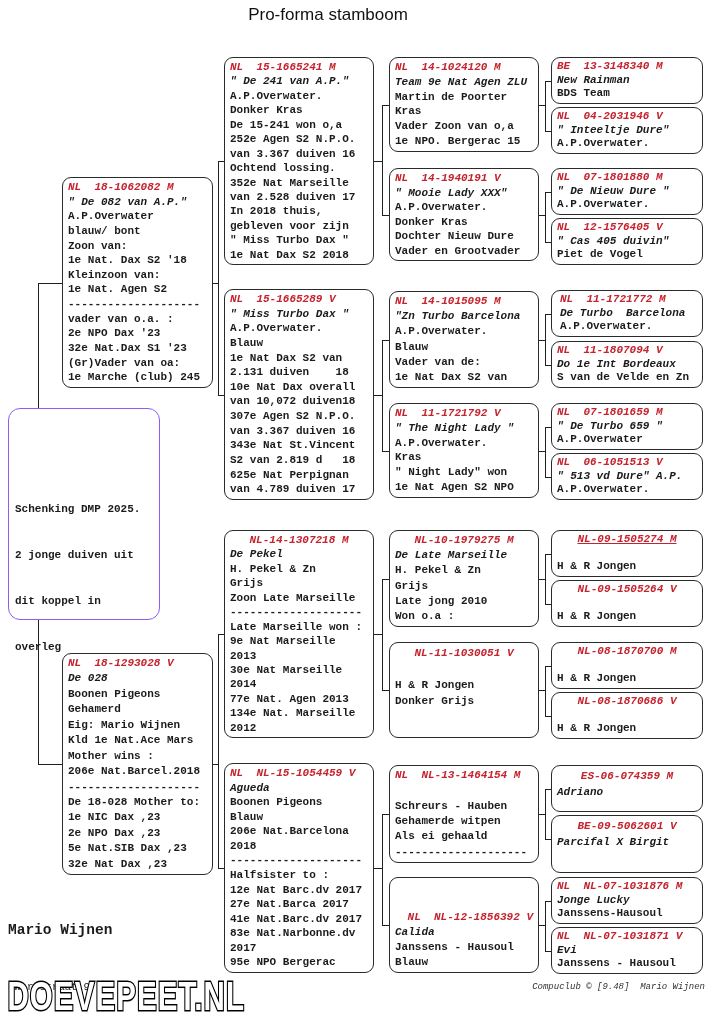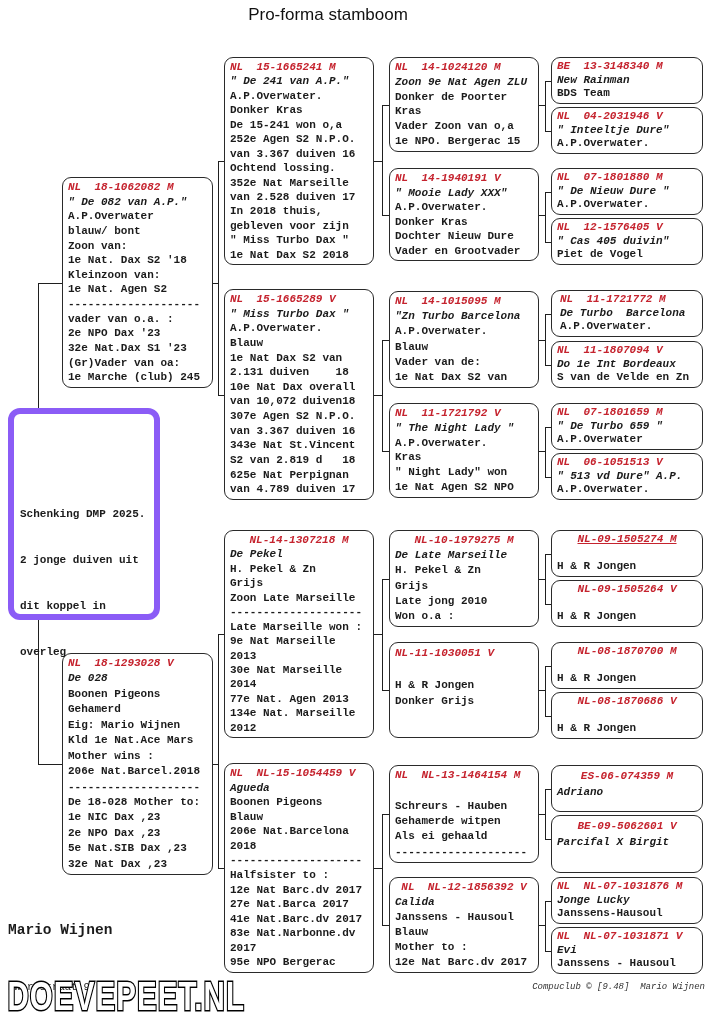--- a/index.html
+++ b/index.html
@@ -6,21 +6,21 @@
   .page{position:relative;width:713px;height:1024px;background:#fff;overflow:hidden;
         font-family:"Liberation Mono","DejaVu Sans Mono",monospace;}
   .title{position:absolute;left:0;top:5px;width:656px;text-align:center;
          font-family:"Liberation Sans","DejaVu Sans",sans-serif;font-size:17px;color:#111;}
   .pbox{position:absolute;border:1px solid #2a2a2a;border-radius:9px;background:#fff;
         padding:2px 5px;font-size:11px;font-weight:bold;white-space:pre;overflow:hidden;
         box-sizing:border-box;color:#1b1b1b;}
   .pbox .hdr{font-style:italic;}
   .ital{font-style:italic;}
   .cline{position:absolute;background:#1f1f1f;}
-  .subject{position:absolute;left:8px;top:408px;width:152px;height:212px;border:6px solid #8b5cf6;
+  .subject{position:absolute;left:8px;top:408px;width:152px;height:212px;border:1px solid #8b5cf6;
            border-radius:12px;box-sizing:border-box;padding:62px 4px 0 6px;font-size:11px;
            font-weight:bold;line-height:15.4px;white-space:pre;color:#1b1b1b;}
   .owner{position:absolute;left:8px;top:886px;white-space:pre;color:#1b1b1b;}
   .owner-name{font-weight:bold;font-size:14.5px;margin-bottom:5px;}
   .owner-line{font-size:10.5px;font-weight:normal;line-height:17px;}
   .credit{position:absolute;right:8px;top:982px;font-size:9px;font-style:italic;color:#333;
           white-space:pre;}
   .watermark{position:absolute;left:6px;top:974px;}
 </style>
 </head>
@@ -91,28 +91,28 @@
       <div class="cline" style="left: 545px; top: 901px; width: 6px; height: 1px; background: rgb(31, 31, 31);"></div>
       <div class="cline" style="left: 545px; top: 951px; width: 6px; height: 1px; background: rgb(31, 31, 31);"></div>
     </div>
   <div id="boxes">
       <div class="pbox" style="left: 62px; top: 177px; width: 151px; height: 211px; line-height: 14.64px;"><div class="hdr" style="color: rgb(197, 35, 46); text-align: left;">NL  18-1062082 M</div><div class="ital">" De 082 van A.P."</div><div>A.P.Overwater</div><div>blauw/ bont</div><div>Zoon van:</div><div>1e Nat. Dax S2 '18</div><div>Kleinzoon van:</div><div>1e Nat. Agen S2</div><div>--------------------</div><div>vader van o.a. :</div><div>2e NPO Dax '23</div><div>32e Nat.Dax S1 '23</div><div>(Gr)Vader van oa:</div><div>1e Marche (club) 245</div></div>
       <div class="pbox" style="left: 62px; top: 653px; width: 151px; height: 222px; line-height: 15.43px;"><div class="hdr" style="color: rgb(197, 35, 46); text-align: left;">NL  18-1293028 V</div><div class="ital">De 028</div><div>Boonen Pigeons</div><div>Gehamerd</div><div>Eig: Mario Wijnen</div><div>Kld 1e Nat.Ace Mars</div><div>Mother wins :</div><div>206e Nat.Barcel.2018</div><div>--------------------</div><div>De 18-028 Mother to:</div><div>1e NIC Dax ,23</div><div>2e NPO Dax ,23</div><div>5e Nat.SIB Dax ,23</div><div>32e Nat Dax ,23</div></div>
       <div class="pbox" style="left: 224px; top: 57px; width: 150px; height: 208px; line-height: 14.43px;"><div class="hdr" style="color: rgb(197, 35, 46); text-align: left;">NL  15-1665241 M</div><div class="ital">" De 241 van A.P."</div><div>A.P.Overwater.</div><div>Donker Kras</div><div>De 15-241 won o,a</div><div>252e Agen S2 N.P.O.</div><div>van 3.367 duiven 16</div><div>Ochtend lossing.</div><div>352e Nat Marseille</div><div>van 2.528 duiven 17</div><div>In 2018 thuis,</div><div>gebleven voor zijn</div><div>" Miss Turbo Dax "</div><div>1e Nat Dax S2 2018</div></div>
       <div class="pbox" style="left: 224px; top: 289px; width: 150px; height: 211px; line-height: 14.64px;"><div class="hdr" style="color: rgb(197, 35, 46); text-align: left;">NL  15-1665289 V</div><div class="ital">" Miss Turbo Dax "</div><div>A.P.Overwater.</div><div>Blauw</div><div>1e Nat Dax S2 van</div><div>2.131 duiven    18</div><div>10e Nat Dax overall</div><div>van 10,072 duiven18</div><div>307e Agen S2 N.P.O.</div><div>van 3.367 duiven 16</div><div>343e Nat St.Vincent</div><div>S2 van 2.819 d   18</div><div>625e Nat Perpignan</div><div>van 4.789 duiven 17</div></div>
       <div class="pbox" style="left: 224px; top: 530px; width: 150px; height: 208px; line-height: 14.43px;"><div class="hdr" style="color: rgb(197, 35, 46); text-align: center;">NL-14-1307218 M</div><div class="ital">De Pekel</div><div>H. Pekel &amp; Zn</div><div>Grijs</div><div>Zoon Late Marseille</div><div>--------------------</div><div>Late Marseille won :</div><div>9e Nat Marseille</div><div>2013</div><div>30e Nat Marseille</div><div>2014</div><div>77e Nat. Agen 2013</div><div>134e Nat. Marseille</div><div>2012</div></div>
       <div class="pbox" style="left: 224px; top: 763px; width: 150px; height: 210px; line-height: 14.57px;"><div class="hdr" style="color: rgb(197, 35, 46); text-align: left;">NL  NL-15-1054459 V</div><div class="ital">Agueda</div><div>Boonen Pigeons</div><div>Blauw</div><div>206e Nat.Barcelona</div><div>2018</div><div>--------------------</div><div>Halfsister to :</div><div>12e Nat Barc.dv 2017</div><div>27e Nat.Barca 2017</div><div>41e Nat.Barc.dv 2017</div><div>83e Nat.Narbonne.dv</div><div>2017</div><div>95e NPO Bergerac</div></div>
-      <div class="pbox" style="left: 389px; top: 57px; width: 150px; height: 95px; line-height: 14.83px;"><div class="hdr" style="color: rgb(197, 35, 46); text-align: left;">NL  14-1024120 M</div><div class="ital">Zoon 9e Nat Agen ZLU</div><div>Donker de Poorter</div><div>Kras</div><div>Vader Zoon van o,a</div><div>1e NPO. Bergerac 15</div></div>
+      <div class="pbox" style="left: 389px; top: 57px; width: 150px; height: 95px; line-height: 14.83px;"><div class="hdr" style="color: rgb(197, 35, 46); text-align: left;">NL  14-1024120 M</div><div class="ital">Team 9e Nat Agen ZLU</div><div>Martin de Poorter</div><div>Kras</div><div>Vader Zoon van o,a</div><div>1e NPO. Bergerac 15</div></div>
       <div class="pbox" style="left: 389px; top: 168px; width: 150px; height: 93px; line-height: 14.5px;"><div class="hdr" style="color: rgb(197, 35, 46); text-align: left;">NL  14-1940191 V</div><div class="ital">" Mooie Lady XXX"</div><div>A.P.Overwater.</div><div>Donker Kras</div><div>Dochter Nieuw Dure</div><div>Vader en Grootvader</div></div>
       <div class="pbox" style="left: 389px; top: 291px; width: 150px; height: 97px; line-height: 15.17px;"><div class="hdr" style="color: rgb(197, 35, 46); text-align: left;">NL  14-1015095 M</div><div class="ital">"Zn Turbo Barcelona</div><div>A.P.Overwater.</div><div>Blauw</div><div>Vader van de:</div><div>1e Nat Dax S2 van</div></div>
       <div class="pbox" style="left: 389px; top: 403px; width: 150px; height: 95px; line-height: 14.83px;"><div class="hdr" style="color: rgb(197, 35, 46); text-align: left;">NL  11-1721792 V</div><div class="ital">" The Night Lady "</div><div>A.P.Overwater.</div><div>Kras</div><div>" Night Lady" won</div><div>1e Nat Agen S2 NPO</div></div>
       <div class="pbox" style="left: 389px; top: 530px; width: 150px; height: 97px; line-height: 15.17px;"><div class="hdr" style="color: rgb(197, 35, 46); text-align: center;">NL-10-1979275 M</div><div class="ital">De Late Marseille</div><div>H. Pekel &amp; Zn</div><div>Grijs</div><div>Late jong 2010</div><div>Won o.a :</div></div>
-      <div class="pbox" style="left: 389px; top: 642px; width: 150px; height: 96px; line-height: 16px;"><div class="hdr" style="color: rgb(197, 35, 46); ">NL-11-1030051 V</div><div>&nbsp;</div><div>H &amp; R Jongen</div><div>Donker Grijs</div></div>
+      <div class="pbox" style="left: 389px; top: 642px; width: 150px; height: 96px; line-height: 16px;"><div class="hdr" style="color: rgb(197, 35, 46); text-align: center;">NL-11-1030051 V</div><div>&nbsp;</div><div>H &amp; R Jongen</div><div>Donker Grijs</div></div>
       <div class="pbox" style="left: 389px; top: 765px; width: 150px; height: 98px; line-height: 15.33px;"><div class="hdr" style="color: rgb(197, 35, 46); text-align: left;">NL  NL-13-1464154 M</div><div>&nbsp;</div><div>Schreurs - Hauben</div><div>Gehamerde witpen</div><div>Als ei gehaald</div><div>--------------------</div></div>
-      <div class="pbox" style="left: 389px; top: 877px; width: 150px; height: 96px; line-height: 15px;"><div class="hdr" style="color: rgb(197, 35, 46); text-align: center;">NL  NL-12-1856392 V</div><div class="ital">Calida</div><div>Janssens - Hausoul</div><div>Blauw</div><div>Mother to :</div><div>12e Nat Barc.dv 2017</div></div>
+      <div class="pbox" style="left: 389px; top: 877px; width: 150px; height: 96px; line-height: 15px;"><div class="hdr" style="color: rgb(197, 35, 46); text-align: right; margin-top: 30px;">NL  NL-12-1856392 V</div><div class="ital">Calida</div><div>Janssens - Hausoul</div><div>Blauw</div><div>Mother to :</div><div>12e Nat Barc.dv 2017</div></div>
       <div class="pbox" style="left: 551px; top: 57px; width: 152px; height: 47px; line-height: 13.67px;"><div class="hdr" style="color: rgb(197, 35, 46); text-align: left;">BE  13-3148340 M</div><div class="ital">New Rainman</div><div>BDS Team</div></div>
       <div class="pbox" style="left: 551px; top: 107px; width: 152px; height: 47px; line-height: 13.67px;"><div class="hdr" style="color: rgb(197, 35, 46); text-align: left;">NL  04-2031946 V</div><div class="ital">" Inteeltje Dure"</div><div>A.P.Overwater.</div></div>
       <div class="pbox" style="left: 551px; top: 168px; width: 152px; height: 47px; line-height: 13.67px;"><div class="hdr" style="color: rgb(197, 35, 46); text-align: left;">NL  07-1801880 M</div><div class="ital">" De Nieuw Dure "</div><div>A.P.Overwater.</div></div>
       <div class="pbox" style="left: 551px; top: 218px; width: 152px; height: 47px; line-height: 13.67px;"><div class="hdr" style="color: rgb(197, 35, 46); text-align: left;">NL  12-1576405 V</div><div class="ital">" Cas 405 duivin"</div><div>Piet de Vogel</div></div>
       <div class="pbox" style="left: 551px; top: 290px; width: 152px; height: 47px; line-height: 13.67px; padding-left: 8px;"><div class="hdr" style="color: rgb(197, 35, 46); text-align: left;">NL  11-1721772 M</div><div class="ital">De Turbo  Barcelona</div><div>A.P.Overwater.</div></div>
       <div class="pbox" style="left: 551px; top: 341px; width: 152px; height: 47px; line-height: 13.67px;"><div class="hdr" style="color: rgb(197, 35, 46); text-align: left;">NL  11-1807094 V</div><div class="ital">Do 1e Int Bordeaux</div><div>S van de Velde en Zn</div></div>
       <div class="pbox" style="left: 551px; top: 403px; width: 152px; height: 47px; line-height: 13.67px;"><div class="hdr" style="color: rgb(197, 35, 46); text-align: left;">NL  07-1801659 M</div><div class="ital">" De Turbo 659 "</div><div>A.P.Overwater</div></div>
       <div class="pbox" style="left: 551px; top: 453px; width: 152px; height: 47px; line-height: 13.67px;"><div class="hdr" style="color: rgb(197, 35, 46); text-align: left;">NL  06-1051513 V</div><div class="ital">" 513 vd Dure" A.P.</div><div>A.P.Overwater.</div></div>
       <div class="pbox" style="left: 551px; top: 530px; width: 152px; height: 47px; line-height: 13.67px;"><div class="hdr" style="color: rgb(197, 35, 46); text-align: center; text-decoration: underline;">NL-09-1505274 M</div><div>&nbsp;</div><div>H &amp; R Jongen</div></div>
       <div class="pbox" style="left: 551px; top: 580px; width: 152px; height: 47px; line-height: 13.67px;"><div class="hdr" style="color: rgb(197, 35, 46); text-align: center;">NL-09-1505264 V</div><div>&nbsp;</div><div>H &amp; R Jongen</div></div>

